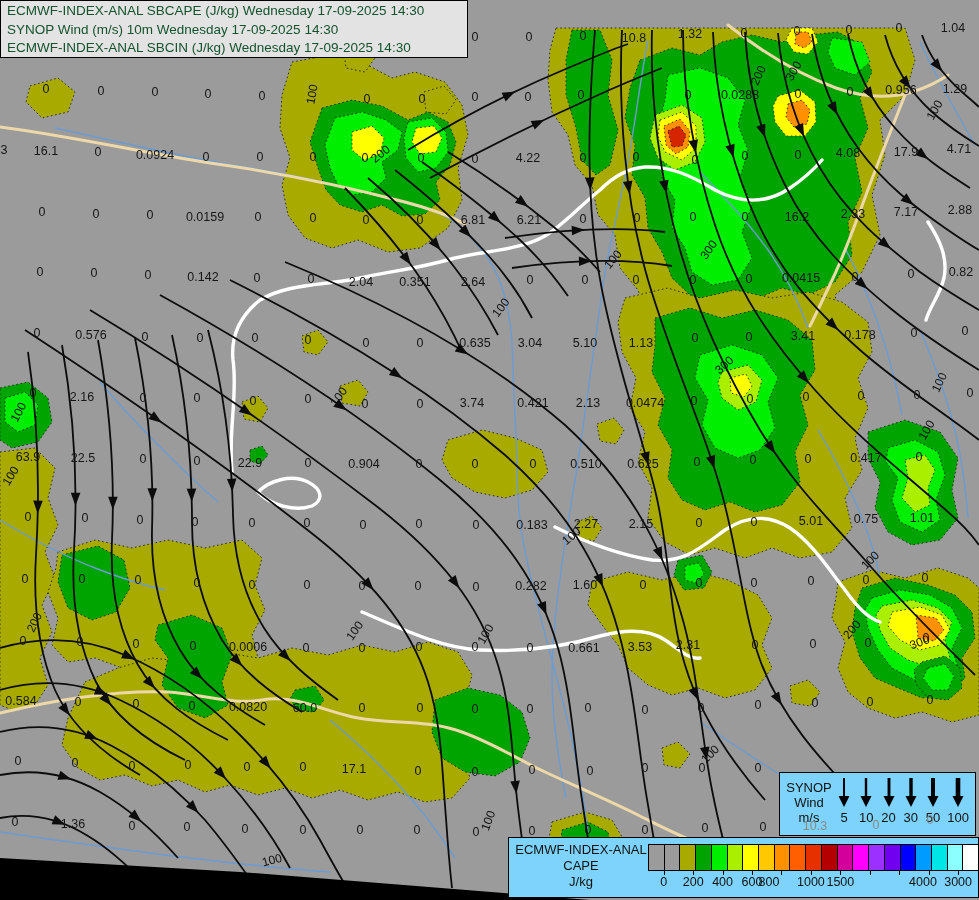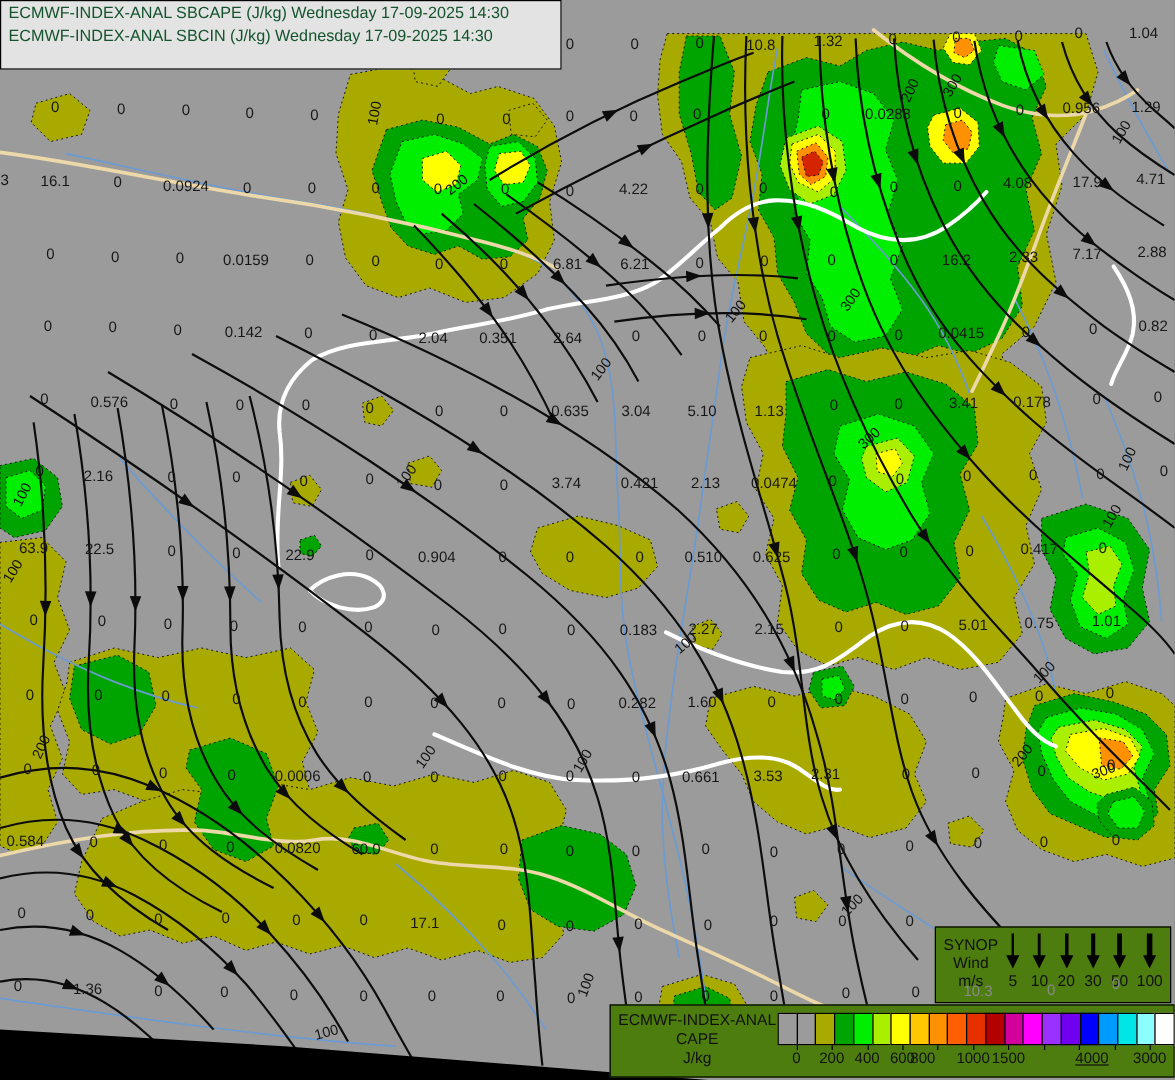--- a/index.html
+++ b/index.html
@@ -1,20 +1,20 @@
 <!DOCTYPE html>
 <html><head>
 <meta charset="utf-8">
 <style>
   html,body{margin:0;padding:0;background:#666;}
   #stage{position:relative;width:979px;height:900px;overflow:hidden;background:#9b9b9b;
          font-family:"Liberation Sans","DejaVu Sans",sans-serif;}
   #map-svg{position:absolute;left:0;top:0;z-index:1;}
   #overlay-svg{position:absolute;left:0;top:0;z-index:9;pointer-events:none;}
-  .panel{position:absolute;background:#4d7c0f;border:1px solid #000;box-sizing:border-box;z-index:5;}
+  .panel{position:absolute;background:#7dd3fc;border:1px solid #000;box-sizing:border-box;z-index:5;}
   #title-box{left:0;top:0;width:468px;height:58px;padding:1px 6px;background:#e3e3e3;}
   #title-box .tline{font-size:13.5px;line-height:18.5px;color:#14532d;white-space:nowrap;}
   #wind-legend{left:779px;top:772px;width:197px;height:64px;display:flex;align-items:stretch;padding:3px 4px;}
   #wind-legend .wl-left{width:50px;text-align:center;font-size:13px;color:#111;line-height:15px;padding-top:4px;}
   #wind-legend .wl-cols{flex:1;display:flex;justify-content:space-between;padding:0 2px;}
   #wind-legend .wl-col{display:flex;flex-direction:column;align-items:center;justify-content:flex-start;}
   #wind-legend .wl-num{font-size:13px;color:#111;margin-top:2px;}
   #cape-legend{left:508px;top:837px;width:471px;height:61px;}
   #cape-legend .cl-left{position:absolute;left:6px;top:4px;width:132px;text-align:center;
         font-size:13px;color:#111;line-height:16px;}
@@ -465,20 +465,21 @@
       <text x="476" y="836" fill="#161616" font-size="12.5px" text-anchor="middle">0</text>
       <text x="532" y="835" fill="#161616" font-size="12.5px" text-anchor="middle">0</text>
       <text x="588" y="834" fill="#161616" font-size="12.5px" text-anchor="middle">0</text>
       <text x="645" y="834" fill="#161616" font-size="12.5px" text-anchor="middle">0</text>
       <text x="705" y="832" fill="#161616" font-size="12.5px" text-anchor="middle">0</text>
       <text x="763" y="831" fill="#161616" font-size="12.5px" text-anchor="middle">0</text>
     </svg>
 
   <div id="title-box" class="panel">
     <div class="tline">ECMWF-INDEX-ANAL SBCAPE (J/kg) Wednesday 17-09-2025 14:30</div>
+    <div class="tline">SYNOP Wind (m/s) 10m Wednesday 17-09-2025 14:30</div>
     <div class="tline">ECMWF-INDEX-ANAL SBCIN (J/kg) Wednesday 17-09-2025 14:30</div>
   </div>
 
   <div id="wind-legend" class="panel">
     <div class="wl-left">
       <div>SYNOP</div>
       <div>Wind</div>
       <div>m/s</div>
     </div>
     <div class="wl-cols" id="wl-cols">
@@ -569,21 +570,21 @@
         <span class="cl-tick" style="left: 260px;">800</span>
         <div class="cl-tickmark" style="left: 301.92px;"></div>
         <span class="cl-tick" style="left: 301.92px;">1000</span>
         <div class="cl-tickmark" style="left: 331.36px;"></div>
         <span class="cl-tick" style="left: 331.36px;">1500</span>
         <div class="cl-tickmark" style="left: 360.8px;"></div>
         <span class="cl-tick" style="left: 360.8px; margin-top: 40px;">2000</span>
         <div class="cl-tickmark" style="left: 390.24px;"></div>
         <span class="cl-tick" style="left: 390.24px; margin-top: 24px;">2500</span>
         <div class="cl-tickmark" style="left: 419.68px;"></div>
-        <span class="cl-tick" style="left: 401px; text-decoration: underline;">4000</span>
+        <span class="cl-tick" style="left: 414px;">4000</span>
         <div class="cl-tickmark" style="left: 449.12px;"></div>
         <span class="cl-tick" style="left: 449.12px;">3000</span>
       </div>
   </div>
 
   <svg id="overlay-svg" width="979" height="900" viewBox="0 0 979 900">
       <text x="815" y="830" class="gray-label" text-anchor="middle">10.3</text>
       <text x="876" y="829" class="gray-label" text-anchor="middle">0</text>
       <text x="930" y="824" class="gray-label" text-anchor="middle">0</text>
     </svg>

